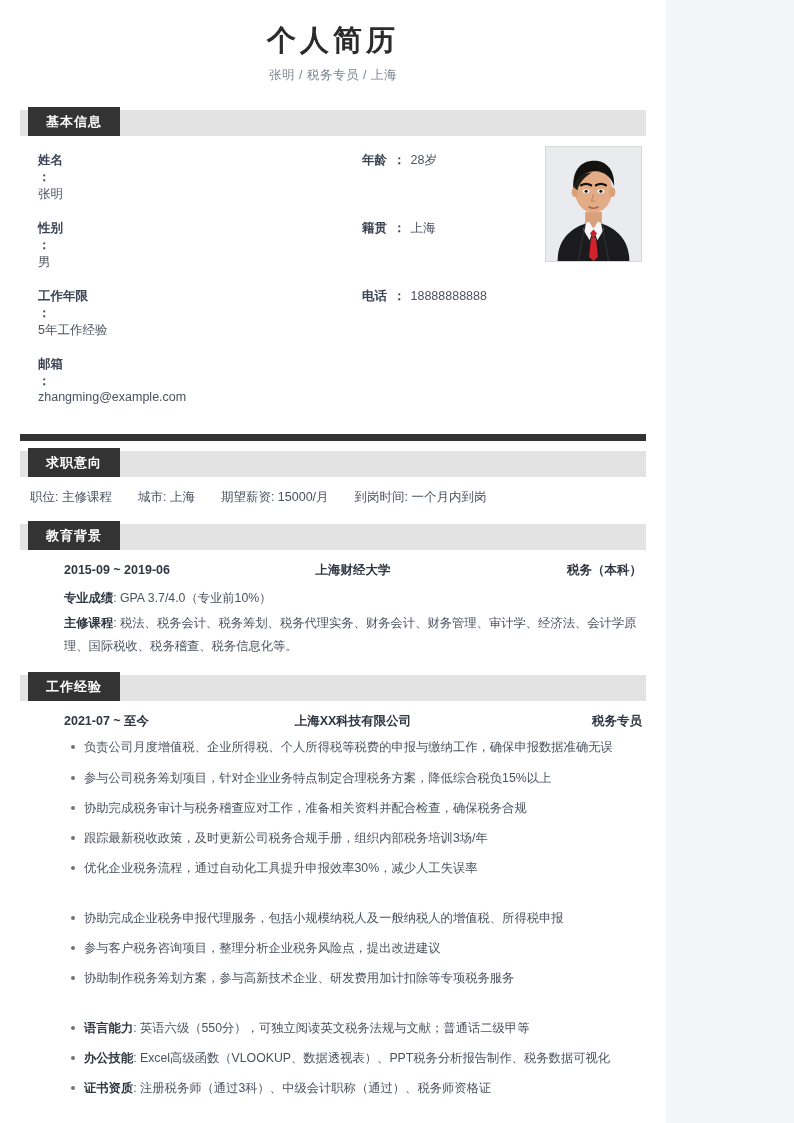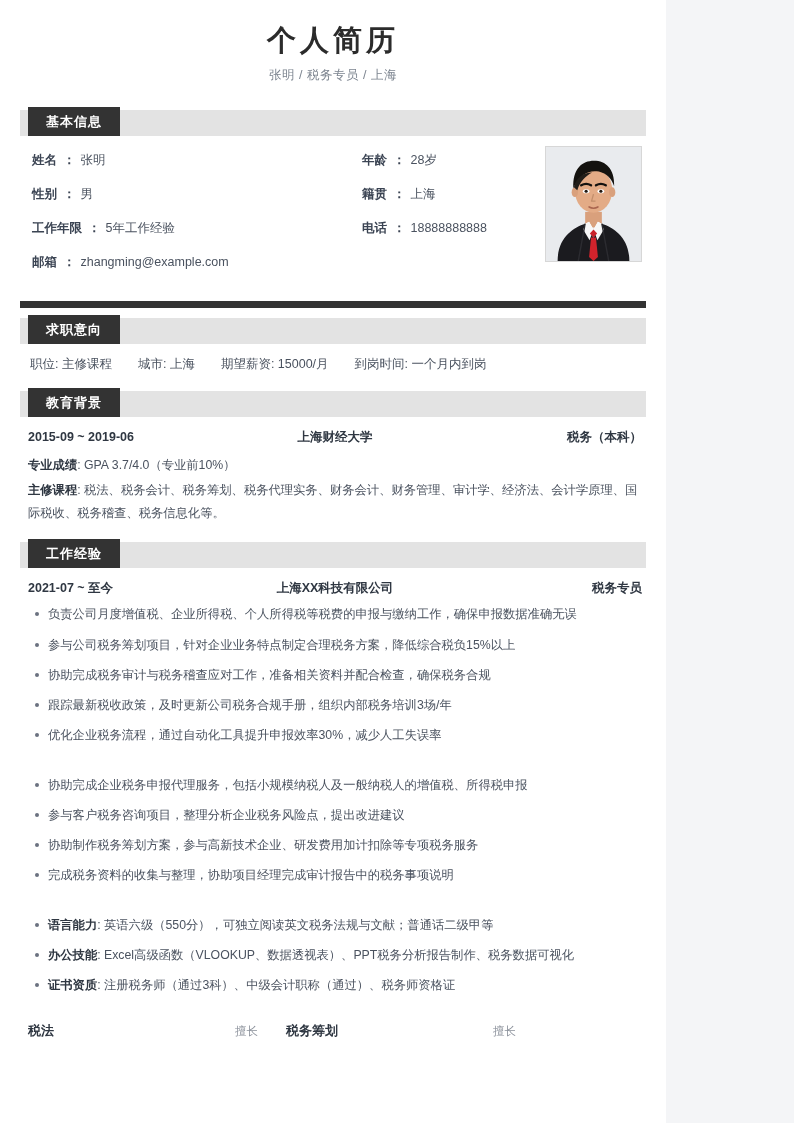--- a/index.html
+++ b/index.html
@@ -82,21 +82,21 @@
   }
   .info-row {
     display: flex;
     margin-bottom: 17px;
   }
   .info-cell {
     display: flex;
     align-items: baseline;
     font-size: 12.5px;
   }
-  .info-cell.col1 { width: 320px; padding-left: 12px; }
+  .info-cell.col1 { width: 320px; padding-left: 12px; flex-direction: column; }
   .info-cell.col2 { width: 300px; padding-left: 22px; }
   .info-label {
     font-weight: bold;
     color: #3b4453;
     white-space: nowrap;
   }
   .info-colon {
     color: #3b4453;
     font-weight: bold;
     margin: 0 5px 0 6px;
@@ -120,21 +120,21 @@
 
   
   .intent-line {
     padding: 12px 4px 8px 10px;
     font-size: 12.5px;
     color: #4a525f;
   }
   .intent-line span.item { margin-right: 26px; white-space: nowrap; }
 
   
-  .entry { padding: 12px 4px 6px 8px; }
+  .entry { padding: 12px 4px 6px 8px; margin-left: 36px; }
   .entry-head {
     display: flex;
     align-items: baseline;
     font-size: 12.5px;
     font-weight: bold;
     color: #2f3742;
     margin-bottom: 8px;
   }
   .entry-head .date { width: 33%; text-align: left; }
   .entry-head .org  { width: 34%; text-align: center; }
@@ -326,21 +326,20 @@
           <li>协助完成税务审计与税务稽查应对工作，准备相关资料并配合检查，确保税务合规</li>
           <li>跟踪最新税收政策，及时更新公司税务合规手册，组织内部税务培训3场/年</li>
           <li>优化企业税务流程，通过自动化工具提升申报效率30%，减少人工失误率</li>
         </ul>
       </div>
       <div class="entry">
         <ul class="bullets">
           <li>协助完成企业税务申报代理服务，包括小规模纳税人及一般纳税人的增值税、所得税申报</li>
           <li>参与客户税务咨询项目，整理分析企业税务风险点，提出改进建议</li>
           <li>协助制作税务筹划方案，参与高新技术企业、研发费用加计扣除等专项税务服务</li>
-          <li>完成税务资料的收集与整理，协助项目经理完成审计报告中的税务事项说明</li>
         </ul>
       </div>
     </div>
 
   <div class="entry">
     <ul class="bullets" id="skill-bullets">
         <li><b>语言能力</b><span>: 英语六级（550分），可独立阅读英文税务法规与文献；普通话二级甲等</span></li>
         <li><b>办公技能</b><span>: Excel高级函数（VLOOKUP、数据透视表）、PPT税务分析报告制作、税务数据可视化</span></li>
         <li><b>证书资质</b><span>: 注册税务师（通过3科）、中级会计职称（通过）、税务师资格证</span></li>
       </ul>

